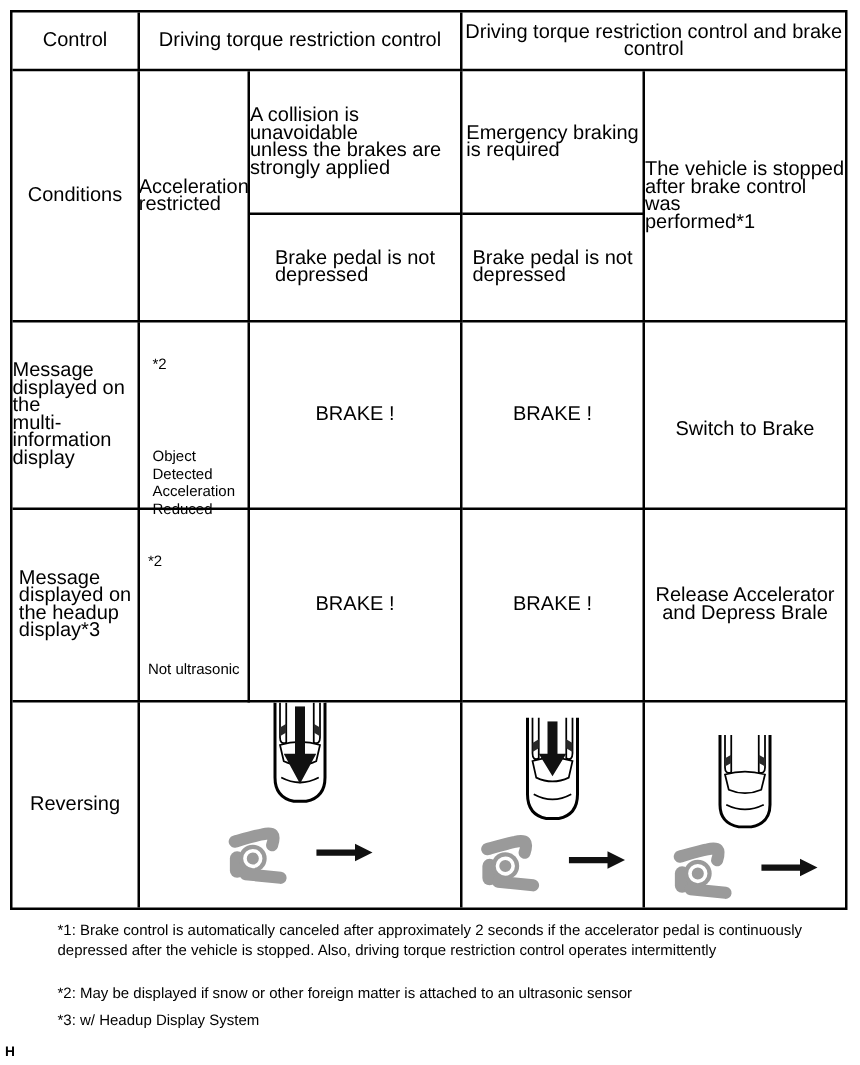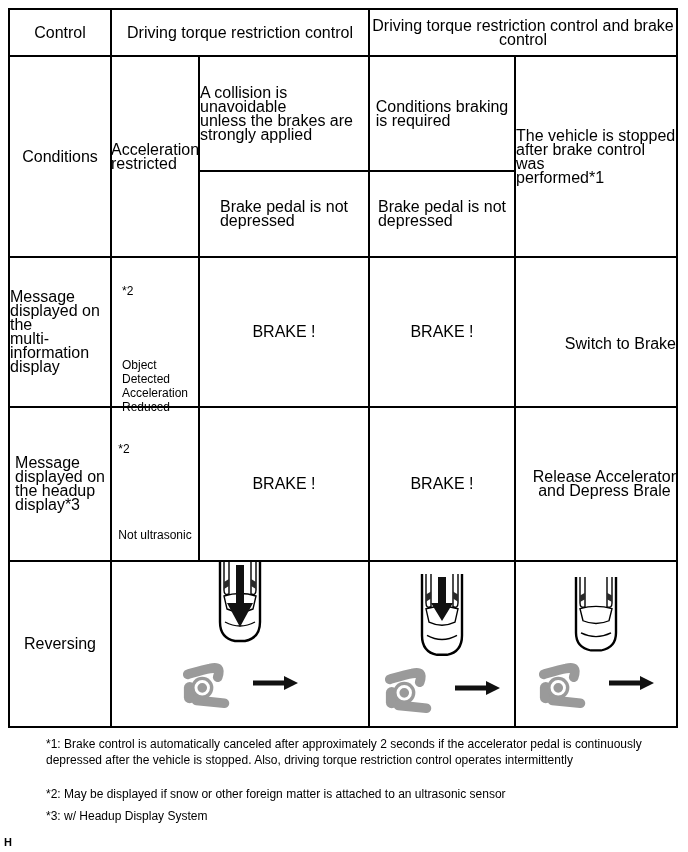--- a/index.html
+++ b/index.html
@@ -23,21 +23,21 @@
     grid-template-rows: 47px 115px 86px 150px 154px 164px;
     background: #fff;
   }
   .cell {
     border-right: 2px solid #000;
     border-bottom: 2px solid #000;
     display: flex;
     align-items: center;
     justify-content: center;
   }
-  .cell.no-r { border-right: none; justify-content: flex-end; }
+  .cell.no-r { border-right: none; }
   .cell.no-b { border-bottom: none; }
   .txt {
     white-space: pre-line;
     font-size: 16px;
     line-height: 14px;
     text-align: left;
   }
   .ctr { text-align: center; }
   .note-cell {
     flex-direction: column;
@@ -103,21 +103,21 @@
     <div class="cell" style="grid-area:2/2/4/3;">
       <div class="txt">Acceleration
 restricted</div>
     </div>
     <div class="cell" style="grid-area:2/3/3/4;">
       <div class="txt">A collision is unavoidable
 unless the brakes are
 strongly applied</div>
     </div>
     <div class="cell" style="grid-area:2/4/3/5;">
-      <div class="txt">Conditions braking
+      <div class="txt">Emergency braking
 is required</div>
     </div>
     <div class="cell no-r" style="grid-area:2/5/4/6;">
       <div class="txt">The vehicle is stopped
 after brake control was
 performed*1</div>
     </div>
     <div class="cell" style="grid-area:3/3/4/4;">
       <div class="txt">Brake pedal is not
 depressed</div>

